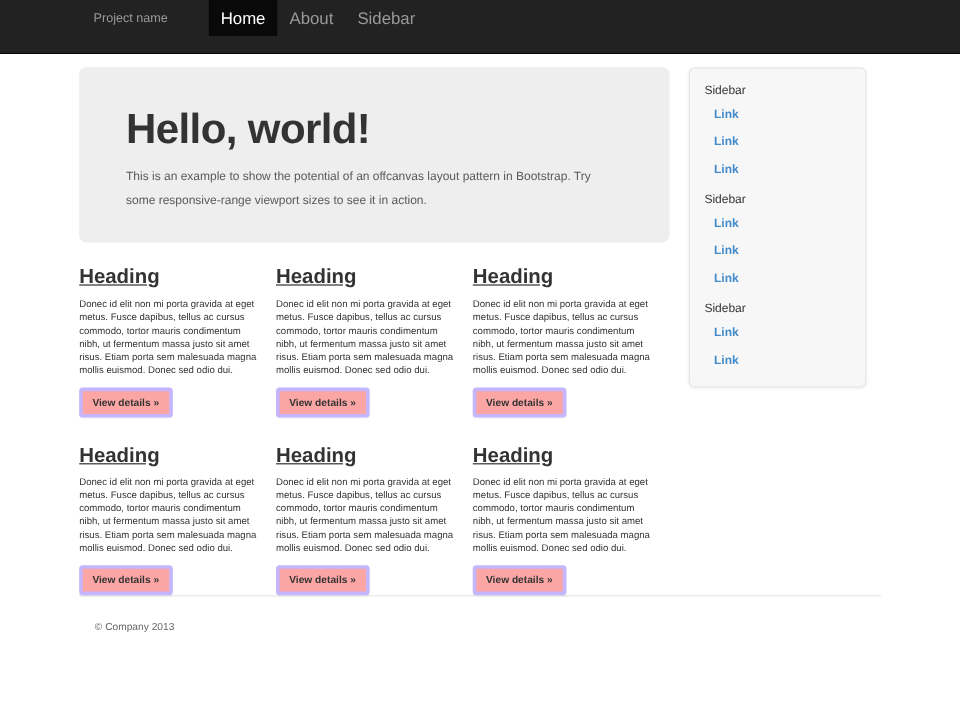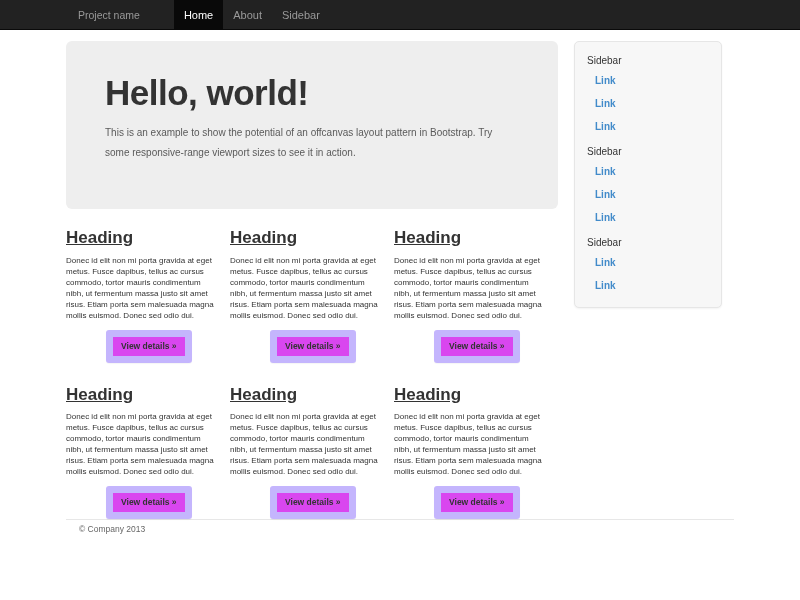--- a/index.html
+++ b/index.html
@@ -6,21 +6,21 @@
   html,body { width:800px; height:600px; }
   body {
     font-family:"Liberation Sans", sans-serif;
     background:#ffffff;
     color:#333;
     overflow:hidden;
   }
 
   
   .navbar {
-    height:30px;
+    height:45px;
     background:#222222;
     border-bottom:1px solid #0a0a0a;
     width:800px;
   }
   .navbar-inner {
     width:668px;
     margin:0 auto;
     height:30px;
     display:flex;
     align-items:stretch;
@@ -34,42 +34,42 @@
     margin-right:22px;
     cursor:pointer;
     text-decoration:none;
   }
   .nav { display:flex; list-style:none; align-items:stretch; }
   .nav-item {
     display:flex;
     align-items:center;
     padding:0 10px;
     color:#999999;
-    font-size:11px;
+    font-size:14px;
     cursor:pointer;
   }
   .nav-item.active {
     background:#090909;
     color:#ffffff;
   }
 
   
   .container {
     width:668px;
     margin:0 auto;
     position:relative;
   }
   .content { float:left; width:492px; }
 
   
   .jumbotron {
     margin-top:11px;
     background:#eeeeee;
     border-radius:6px;
-    height:168px;
+    height:146px;
     padding:34px 38px 0 39px;
   }
   .jumbotron h1 {
     font-size:35px;
     font-weight:bold;
     color:#333333;
     letter-spacing:-0.5px;
     line-height:1;
   }
   .jumbotron p {
@@ -99,26 +99,25 @@
     width:153px;
     margin-bottom:9px;
   }
   .btn {
     display:inline-block;
     padding:4px 8px 5px;
     font-family:"Liberation Sans", sans-serif;
     font-size:8.5px;
     font-weight:bold;
     color:#333333;
-    background:#d946ef;
-    border:7px solid #c4b5fd;
+    background:#fca5a5;
+    border:3px solid #c4b5fd;
     border-radius:3px;
     cursor:pointer;
     box-shadow:0 1px 1px rgba(0,0,0,0.04);
-    margin-left:40px;
   }
 
   
   .sidebar {
     float:right;
     width:148px;
     margin:11px 12px 0 0;
     background:#f7f7f7;
     border:1px solid #e6e6e6;
     border-radius:5px;
@@ -137,21 +136,21 @@
     cursor:pointer;
     list-style:none;
     font-weight:bold;
   }
 
   
   .footer {
     clear:both;
     border-top:1px solid #e7e7e7;
     margin-top:18px;
-    padding:4px 0 40px 13px;
+    padding:20px 0 40px 13px;
   }
   .footer p { font-size:8.5px; color:#666666; }
 </style>
 </head>
 <body>
 
 <nav class="navbar">
   <div class="navbar-inner">
     <a class="brand">Project name</a>
     <ul class="nav">

